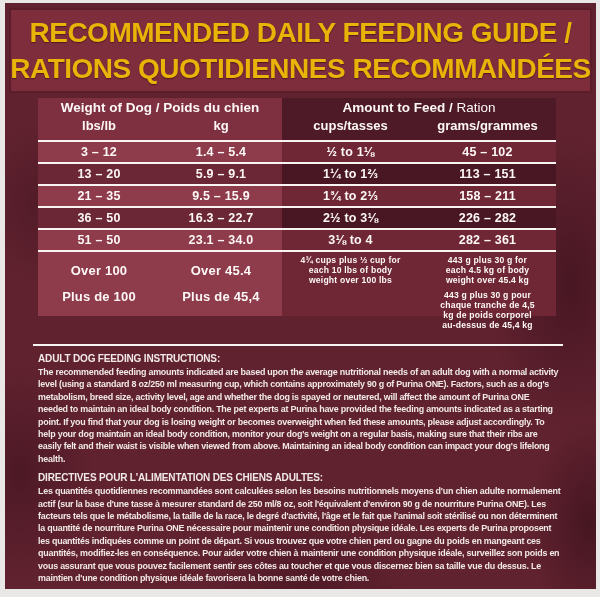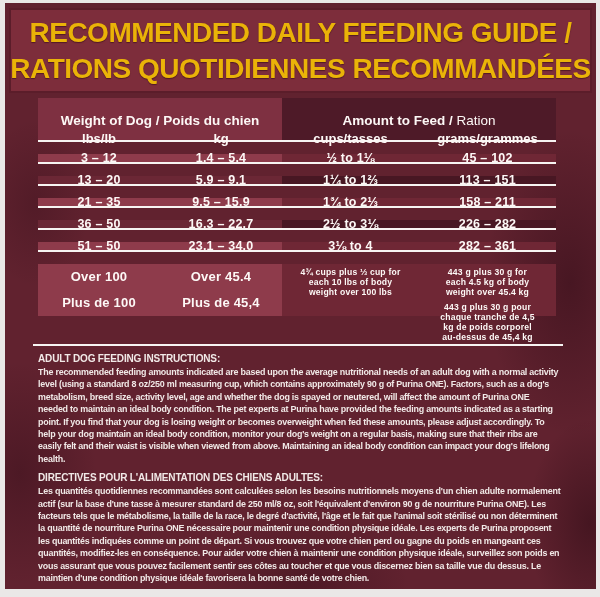--- a/index.html
+++ b/index.html
@@ -33,29 +33,29 @@
     color:#eab308; font-weight:bold; font-size:28px; line-height:36px;
     letter-spacing:-.5px;
     text-shadow:0 1px 1px rgba(40,5,15,.5);
   }
   
   .ftable { position:absolute; left:33px; top:95px; width:518px; color:#fdf8f6; }
   .sepline { border-bottom:2px solid #f7f4f2; }
   .thead { display:flex; height:44px; }
   .th-left  { width:244px; background:#7e3041; }
   .th-right { width:274px; background:#4e1a28; }
-  .th-group { text-align:center; font-size:13.5px; padding-top:13px; line-height:19px; font-weight:bold; }
+  .th-group { text-align:center; font-size:13.5px; padding-top:0; line-height:19px; font-weight:bold; }
   .th-group .reg { font-weight:normal; }
   .th-subs { display:flex; font-weight:bold; font-size:13px; line-height:18px; }
   .th-subs span { text-align:center; }
   .w1 { width:122px; } .w2 { width:122px; } .w3 { width:137px; } .w4 { width:137px; }
   .row { display:flex; height:22px; }
   .cell {
     display:flex; align-items:center; justify-content:center;
-    font-weight:bold; font-size:12.5px; letter-spacing:.2px;margin-top:12px;
+    font-weight:bold; font-size:12.5px; letter-spacing:.2px;
   }
   .rL .c1,.rL .c2 { background:#8e3b4b; }
   .rL .c3,.rL .c4 { background:#6f2735; }
   .rD .c1,.rD .c2 { background:#6b2735; }
   .rD .c3,.rD .c4 { background:#481723; }
   .over-row { display:flex; height:64px; }
   .over-row .c1,.over-row .c2 { background:#8e3b4b; flex-direction:column; justify-content:center; gap:12px; }
   .over-row .c3,.over-row .c4 { background:#6f2735; flex-direction:column; justify-content:flex-start; padding-top:3px; gap:5px; }
   .over-big { font-weight:bold; font-size:13px; line-height:14px; text-align:center; }
   .over-small { font-weight:bold; font-size:8.6px; line-height:10px; text-align:center; padding:0 18px; }

